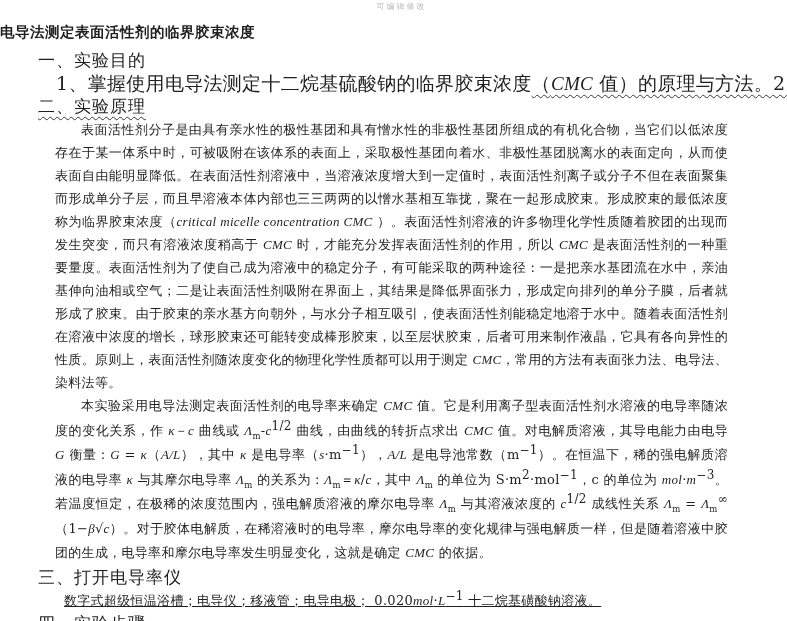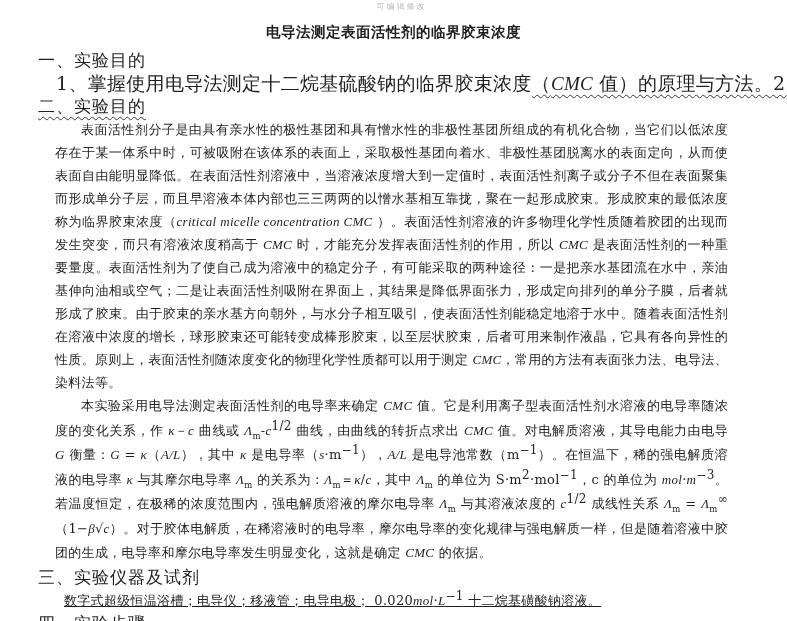--- a/index.html
+++ b/index.html
@@ -24,21 +24,21 @@
     left: 16px;
     right: 0;
     text-align: center;
     font-size: 8px;
     color: #b9b9b9;
     letter-spacing: 2px;
     line-height: 10px;
   }
   .doc-title {
     margin: 0;
-    text-align: center;
+    text-align: left;
     font-size: 14.5px;
     font-weight: bold;
     letter-spacing: 0.5px;
     line-height: 20px;
   }
   .sec-heading {
     margin: 0 42px 0 38px;
     font-size: 17px;
     line-height: 23px;
     letter-spacing: 1px;
@@ -97,27 +97,27 @@
   <div class="watermark">可编辑修改</div>
 
   <h1 class="doc-title">电导法测定表面活性剂的临界胶束浓度</h1>
 
   <div class="sec-heading first">一、实验目的</div>
 
   <div class="numbered-line">
     <span>1、掌握使用电导法测定十二烷基硫酸钠的临界胶束浓度</span><span class="wavy">（<i>CMC</i> 值）的原理与方法。2、掌握电导率仪的使用方法。</span>
   </div>
 
-  <div class="sec-heading wavy">二、实验目的</div>
+  <div class="sec-heading wavy">二、实验原理</div>
 
   <p class="body-para">表面活性剂分子是由具有亲水性的极性基团和具有憎水性的非极性基团所组成的有机化合物，当它们以低浓度存在于某一体系中时，可被吸附在该体系的表面上，采取极性基团向着水、非极性基团脱离水的表面定向，从而使表面自由能明显降低。在表面活性剂溶液中，当溶液浓度增大到一定值时，表面活性剂离子或分子不但在表面聚集而形成单分子层，而且早溶液本体内部也三三两两的以憎水基相互靠拢，聚在一起形成胶束。形成胶束的最低浓度称为临界胶束浓度（<i>critical micelle concentration CMC</i> ）。表面活性剂溶液的许多物理化学性质随着胶团的出现而发生突变，而只有溶液浓度稍高于 <i>CMC</i> 时，才能充分发挥表面活性剂的作用，所以 <i>CMC</i> 是表面活性剂的一种重要量度。表面活性剂为了使自己成为溶液中的稳定分子，有可能采取的两种途径：一是把亲水基团流在水中，亲油基伸向油相或空气；二是让表面活性剂吸附在界面上，其结果是降低界面张力，形成定向排列的单分子膜，后者就形成了胶束。由于胶束的亲水基方向朝外，与水分子相互吸引，使表面活性剂能稳定地溶于水中。随着表面活性剂在溶液中浓度的增长，球形胶束还可能转变成棒形胶束，以至层状胶束，后者可用来制作液晶，它具有各向异性的性质。原则上，表面活性剂随浓度变化的物理化学性质都可以用于测定 <i>CMC</i>，常用的方法有表面张力法、电导法、染料法等。</p>
 
   <p class="body-para formula-para">本实验采用电导法测定表面活性剂的电导率来确定 <i>CMC</i> 值。它是利用离子型表面活性剂水溶液的电导率随浓度的变化关系，作 <i>κ</i>－<i>c</i> 曲线或 <i>Λ</i><sub>m</sub>-<i>c</i><sup>1/2</sup> 曲线，由曲线的转折点求出 <i>CMC</i> 值。对电解质溶液，其导电能力由电导 <i>G</i> 衡量：<i>G</i> = <i>κ</i>（<i>A/L</i>），其中 <i>κ</i> 是电导率（<i>s</i>·m<sup>−1</sup>），<i>A/L</i> 是电导池常数（m<sup>−1</sup>）。在恒温下，稀的强电解质溶液的电导率 <i>κ</i> 与其摩尔电导率 <i>Λ</i><sub>m</sub> 的关系为：<i>Λ</i><sub>m</sub>＝<i>κ</i>/<i>c</i>，其中 <i>Λ</i><sub>m</sub> 的单位为 S·m<sup>2</sup>·mol<sup>−1</sup>，c 的单位为 <i>mol</i>·<i>m</i><sup>−3</sup>。若温度恒定，在极稀的浓度范围内，强电解质溶液的摩尔电导率 <i>Λ</i><sub>m</sub> 与其溶液浓度的 <i>c</i><sup>1/2</sup> 成线性关系 <i>Λ</i><sub>m</sub> = <i>Λ</i><sub>m</sub><sup>∞</sup>（1−<i>β</i>√<i>c</i>）。对于胶体电解质，在稀溶液时的电导率，摩尔电导率的变化规律与强电解质一样，但是随着溶液中胶团的生成，电导率和摩尔电导率发生明显变化，这就是确定 <i>CMC</i> 的依据。</p>
 
-  <div class="sec-heading">三、实验仪器及试剂</div>
+  <div class="sec-heading">三、打开电导率仪</div>
 
   <p class="apparatus-line">数字式超级恒温浴槽；电导仪；移液管；电导电极； 0.020<i>mol</i>·<i>L</i><sup>−1</sup> 十二烷基磺酸钠溶液。</p>
 
   <div class="sec-heading">四、实验步骤</div>
 
   <p class="step-line">（1）打开超级恒温槽电源，将温度调到30℃。打开电导率仪，预热。</p>
 
 </div>
 
 </body></html>

